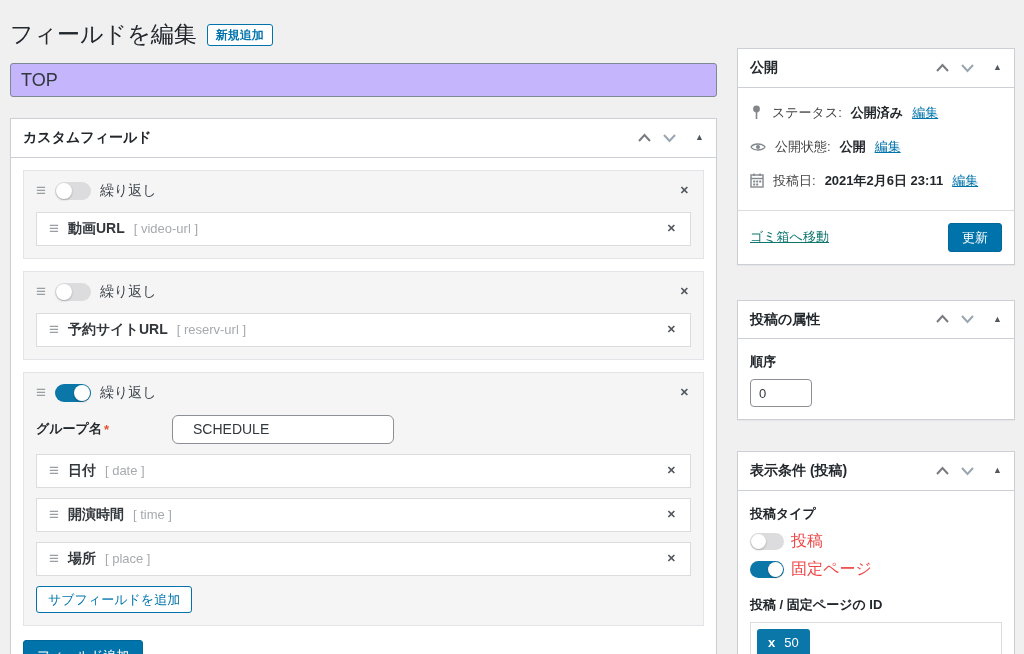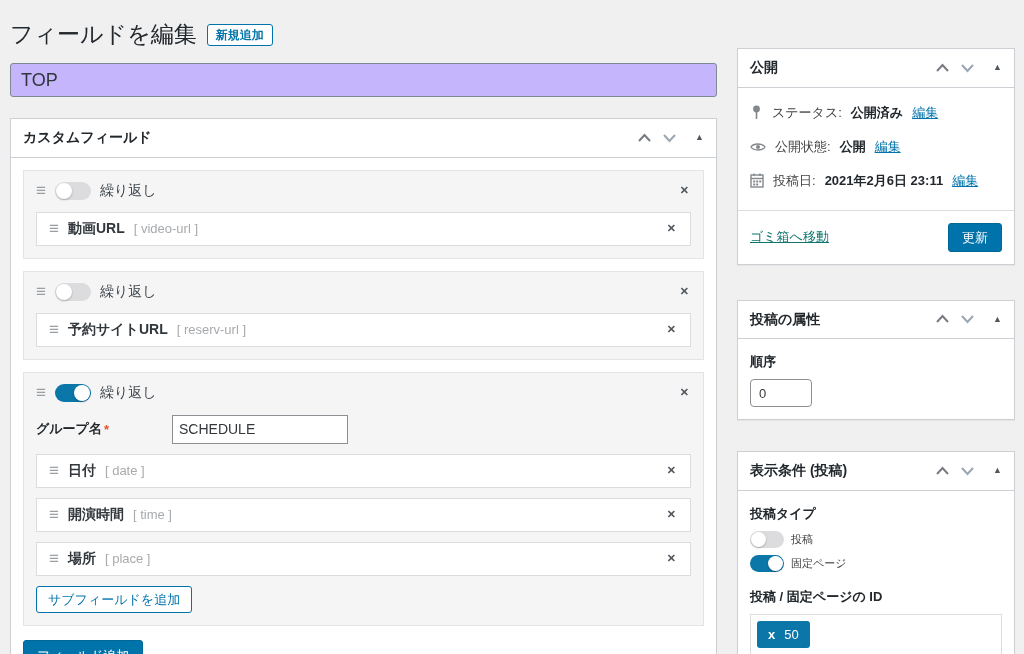--- a/index.html
+++ b/index.html
@@ -63,22 +63,22 @@
   .toggle.sm .knob { width:15px; height:15px; }
 
   .subfield-row { display:flex; align-items:center; gap:9px; background:#fff; border:1px solid #dcdcde;
                   padding:7px 12px; margin-top:10px; min-height:32px; }
   .field-name { font-size:14px; font-weight:600; color:#32373c; }
   .field-slug { font-size:13px; color:#a7aaad; }
 
   .group-name-row { display:flex; align-items:center; margin-top:11px; }
   .group-name-label { font-size:13px; font-weight:700; color:#23282d; }
   .required-mark { color:#e1542f; font-weight:700; margin-left:2px; }
-  .group-name-input { margin-left:63px; width:176px; height:29px; border:1px solid #8c8f94;
-                      border-radius:0; padding:0 6px; font-size:14px; color:#32373c;
+  .group-name-input { margin-left:63px; width:222px; height:29px; border:1px solid #8c8f94;
+                      border-radius:6px; padding:0 20px; font-size:14px; color:#32373c;
                       font-family:"Liberation Sans","DejaVu Sans",sans-serif; }
 
   .add-subfield { margin-top:10px; padding:6px 11px; }
   .add-field-wrap { margin-top:14px; }
 
   
   .side-panel { background:#fff; border:1px solid #ccd0d4; box-shadow:0 1px 1px rgba(0,0,0,.04); }
   .side-panel + .side-panel { margin-top:35px; }
   .side-panel.gap-lg { margin-top:31px; }
   .side-body { padding:8px 12px 12px; }
@@ -88,21 +88,21 @@
   .link-edit { color:#0073aa; text-decoration:underline; cursor:pointer; }
   .pub-footer { border-top:1px solid #dcdcde; padding:12px 12px; display:flex; align-items:center;
                 justify-content:space-between; }
   .trash-link { color:#0f766e; text-decoration:underline; font-size:13px; cursor:pointer; }
   .update-btn { padding:7px 13px; font-size:13px; }
 
   .field-label { font-size:13px; font-weight:700; color:#23282d; margin:6px 0 8px; }
   .order-input { width:62px; height:28px; border:1px solid #8c8f94; border-radius:4px; padding:0 8px;
                  font-size:13px; color:#32373c; font-family:"Liberation Sans","DejaVu Sans",sans-serif; }
 
-  .toggle-row { display:flex; align-items:center; gap:7px; margin:7px 0; font-size:11px; color:#404040; }
+  .toggle-row { display:flex; align-items:center; gap:7px; margin:7px 0; font-size:16px; color:#ef4444; }
   .id-label { margin-top:16px; }
   .id-box { border:1px solid #dcdcde; background:#fff; min-height:42px; padding:6px; margin-top:4px; cursor:text; }
   .tag { display:inline-flex; align-items:center; gap:9px; background:#0b76a8; color:#fff;
          border-radius:3px; padding:7px 11px; font-size:13px; line-height:1; }
   .tag .tag-x { font-weight:700; cursor:pointer; }
 
   .icon-gray { color:#82878c; }
   svg { display:block; }
 </style>
 </head>

